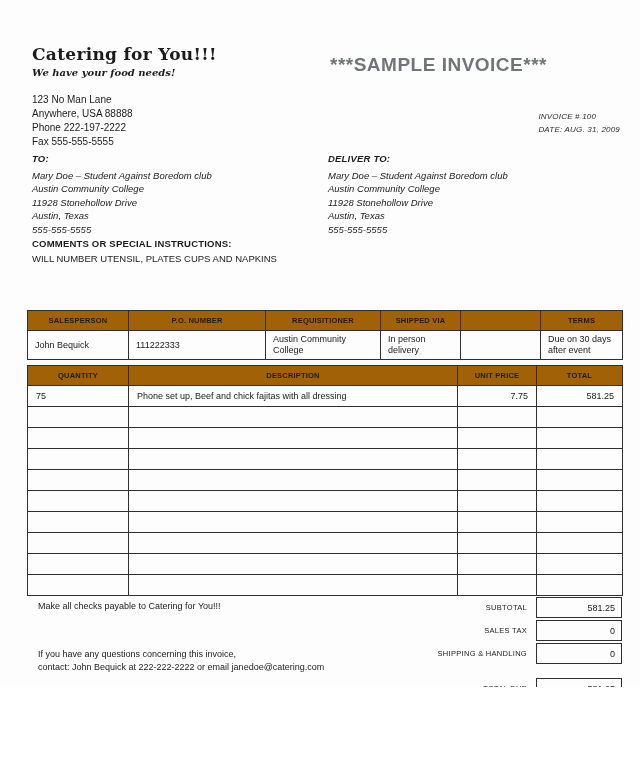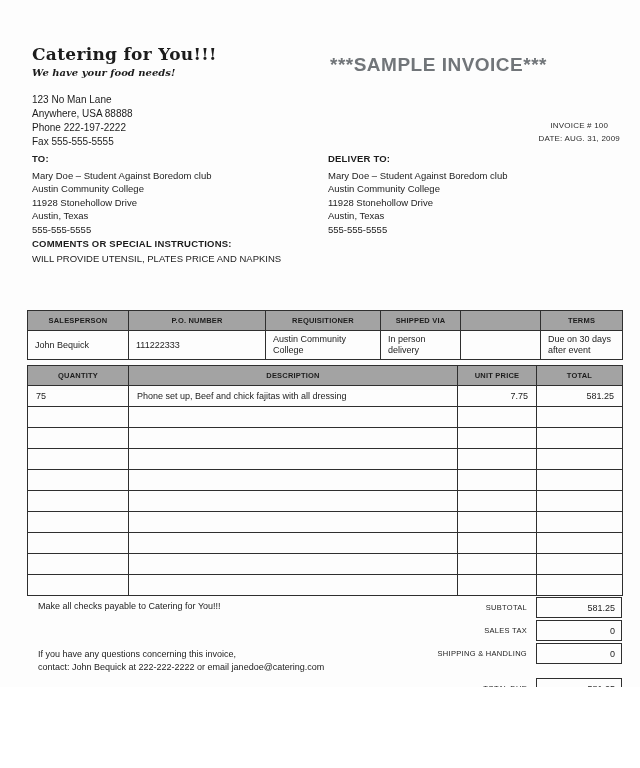--- a/index.html
+++ b/index.html
@@ -9,34 +9,34 @@
     font-family:"Liberation Sans", sans-serif; color:#1c1c1c; overflow:hidden;
   }
   
   .company { position:absolute; left:32px; top:44px; }
   .company-name { font-family:"DejaVu Serif", serif; font-weight:bold; font-size:17px; letter-spacing:.3px; }
   .tagline { font-family:"DejaVu Serif", serif; font-style:italic; font-weight:bold; font-size:10px; margin-top:3px; }
   .company-address { margin-top:15px; font-size:10px; line-height:14px; }
   
   .banner { position:absolute; left:330px; top:54px; font-size:19px; font-weight:bold; letter-spacing:.5px; }
   
-  .meta { position:absolute; right:20px; top:119px; text-align:center; font-size:8px; line-height:13px; letter-spacing:.2px; color:#2b2b2b; }
-  
-  .addr { font-size:9.5px; line-height:13.5px; }
+  .meta { position:absolute; right:20px; top:110px; text-align:left; font-size:8px; line-height:13px; letter-spacing:.2px; color:#2b2b2b;font-style:italic; }
+  
+  .addr { font-size:9.5px; line-height:13.5px;font-style:italic; }
   .addr-label { font-weight:bold; font-size:9.5px; margin-bottom:3px; letter-spacing:.2px; }
   .to-block { position:absolute; left:32px; top:152px; width:280px; }
   .deliver-block { position:absolute; left:328px; top:152px; width:280px; }
   .comments-block { position:absolute; left:32px; top:238px; width:400px; font-size:9.5px; }
   .comments-text { margin-top:4px; }
   
   table { border-collapse:collapse; table-layout:fixed; }
   .order-table { position:absolute; left:27px; top:310px; width:595px; }
   .items-table { position:absolute; left:27px; top:365px; width:595px; }
   th { border:1.5px solid #2f2f2f; font-size:7.5px; font-weight:bold; text-align:center;
-       padding:5px 2px; letter-spacing:.2px; background:#a3a3a3; }
+       padding:5px 2px; letter-spacing:.2px; background:#a16207; }
   td { border:1.5px solid #2f2f2f; font-size:9px; line-height:11px; padding:3px 7px; vertical-align:middle; background:#fdfdfd; }
   .items-table td { height:21px; padding:2px 8px; }
   td.num { text-align:right; }
   
   .order-table .oc1{width:101px}.order-table .oc2{width:137px}.order-table .oc3{width:115px}
   .order-table .oc4{width:80px}.order-table .oc5{width:80px}.order-table .oc6{width:82px}
   
   .items-table .ic1{width:101px}.items-table .ic2{width:329px}.items-table .ic3{width:79px}.items-table .ic4{width:86px}
   
   .footer-notes { position:absolute; left:38px; top:600px; font-size:9px; line-height:13px; width:330px; }
@@ -88,21 +88,21 @@
         <div>Mary Doe – Student Against Boredom club</div>
         <div>Austin Community College</div>
         <div>11928 Stonehollow Drive</div>
         <div>Austin, Texas</div>
         <div>555-555-5555</div>
       </div>
   </div>
 
   <div class="comments-block">
     <div class="addr-label">COMMENTS OR SPECIAL INSTRUCTIONS:</div>
-    <div class="comments-text">WILL PROVIDE UTENSIL, PLATES PRICE AND NAPKINS</div>
+    <div class="comments-text">WILL NUMBER UTENSIL, PLATES CUPS AND NAPKINS</div>
   </div>
 
   <table class="order-table">
     <colgroup>
         <col class="oc1">
         <col class="oc2">
         <col class="oc3">
         <col class="oc4">
         <col class="oc5">
         <col class="oc6">

